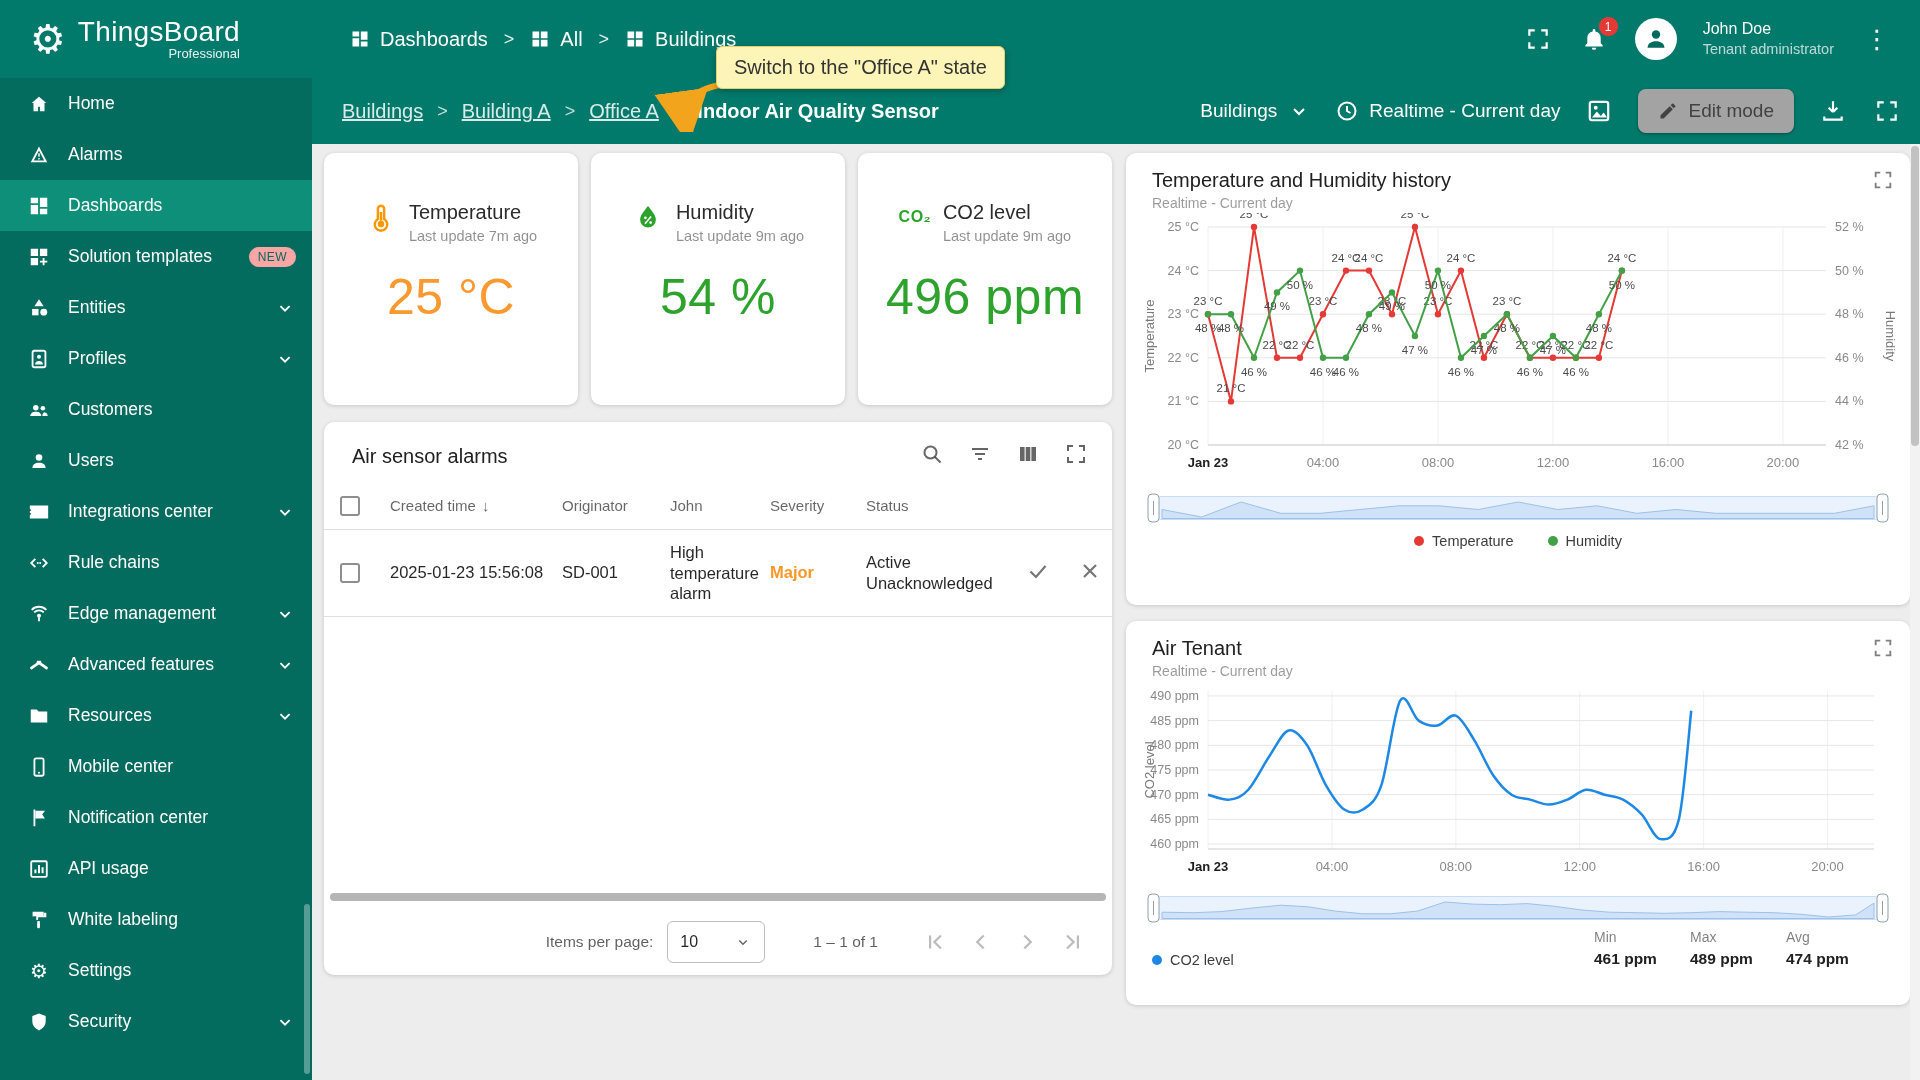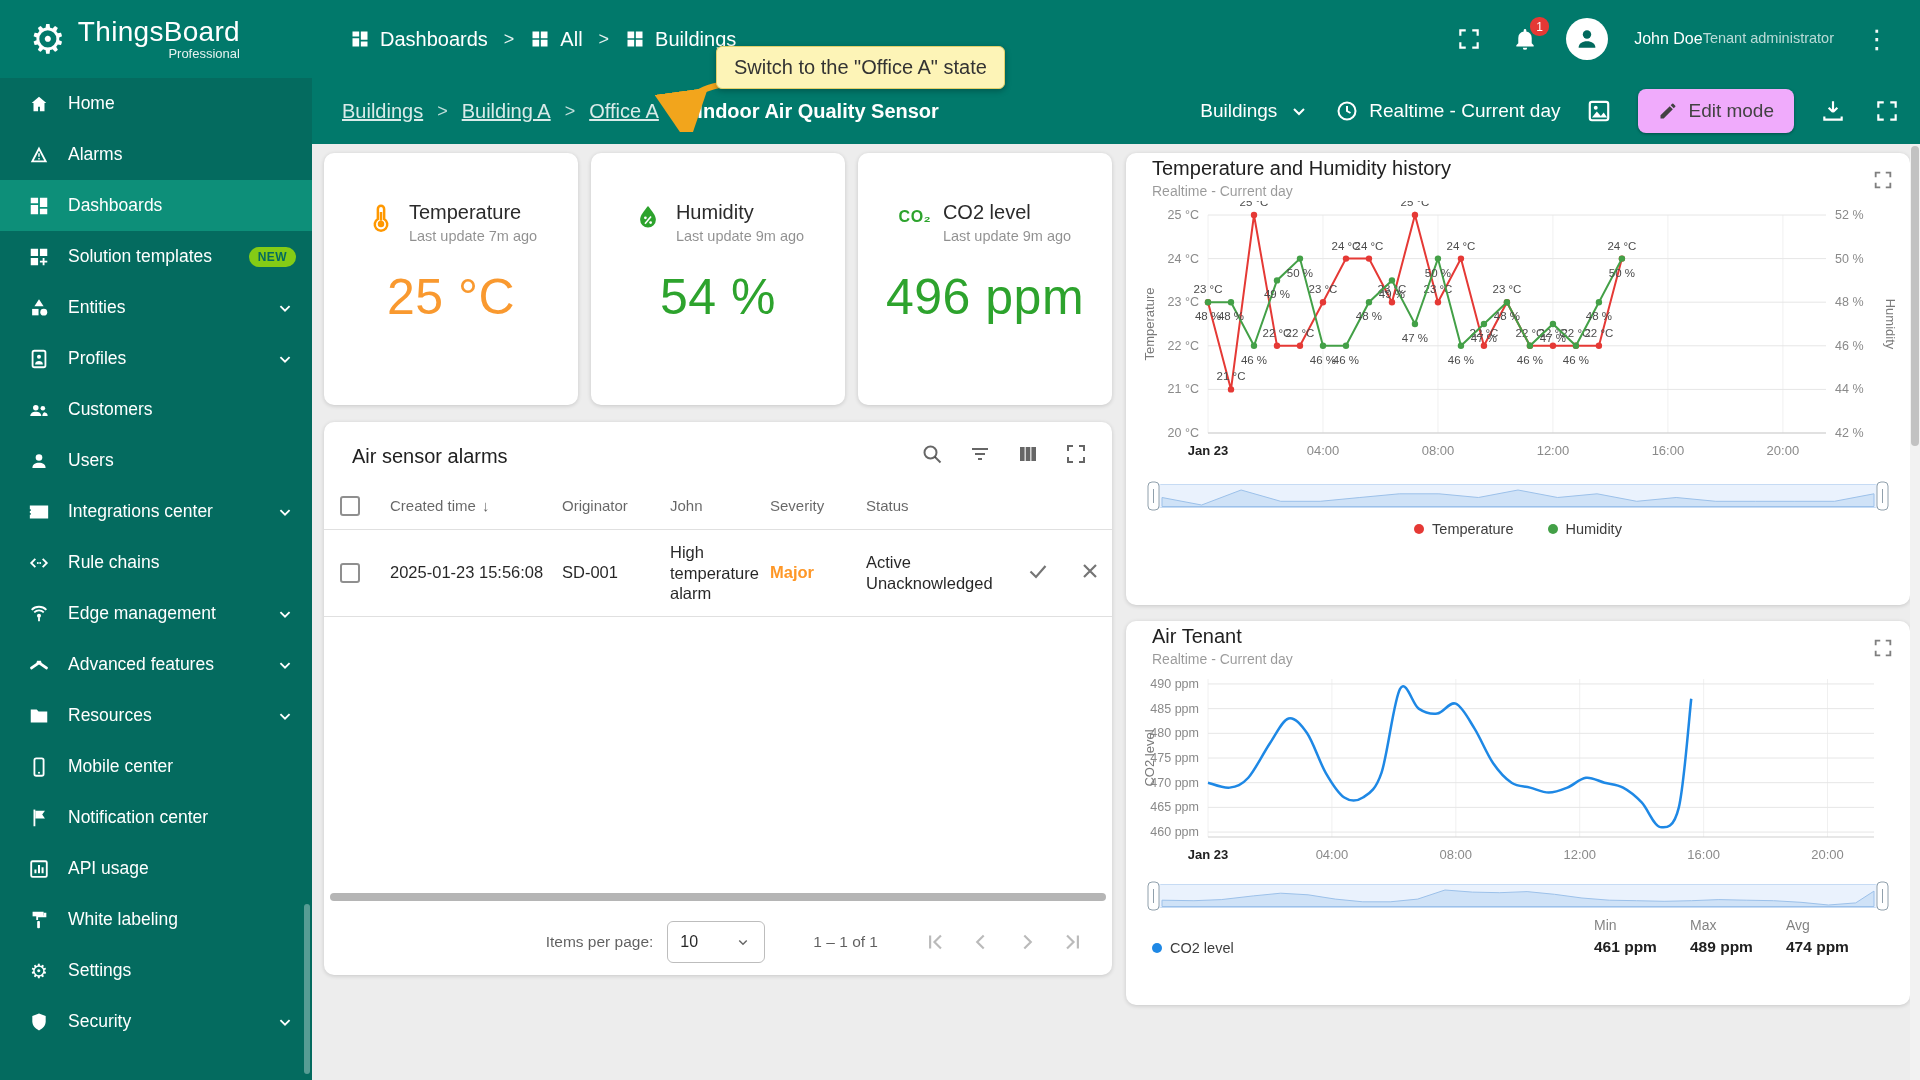--- a/index.html
+++ b/index.html
@@ -20,50 +20,50 @@
   .crumb svg{width:20px;height:20px;fill:#fff}
   .sep{font-size:18px;opacity:.9}
   .topbar-right{margin-left:auto;display:flex;align-items:center;gap:26px;padding-right:26px}
   .icon-btn{width:30px;height:30px;display:flex;align-items:center;justify-content:center;cursor:pointer}
   .icon-btn svg{width:26px;height:26px}
   .bell-wrap{position:relative}
   .nbadge{position:absolute;top:-7px;right:-9px;background:#e53935;color:#fff;border-radius:9px;
           min-width:19px;height:19px;font-size:12px;display:flex;align-items:center;justify-content:center;padding:0 4px}
   .avatar{width:42px;height:42px;border-radius:50%;background:#fff;display:flex;align-items:center;justify-content:center;cursor:pointer}
   .avatar svg{width:28px;height:28px;fill:#01695d}
-  .user-info{display:flex;flex-direction:row;line-height:1.3}
+  .user-info{display:flex;flex-direction:column;line-height:1.3}
   .user-name{font-size:16px}
   .user-role{font-size:14.5px;opacity:.72}
   .vdots{font-size:26px;opacity:.95;cursor:pointer;padding:0 4px}
 
   
   .subbar{position:absolute;top:78px;left:312px;right:0;height:66px;background:#01796b;
           display:flex;align-items:center;color:#fff;z-index:5}
   .db-crumbs{display:flex;align-items:center;gap:14px;font-size:20px;margin-left:30px;color:#ffffffd9;white-space:nowrap}
   .db-crumbs .link{text-decoration:underline;cursor:pointer}
   .db-crumbs .current{font-weight:700;color:#fff}
   .subbar-right{margin-left:auto;display:flex;align-items:center;gap:24px;padding-right:18px;font-size:19px}
   .hctrl{display:flex;align-items:center;gap:10px;cursor:pointer}
   .hctrl svg{width:24px;height:24px}
-  .edit-btn{background:#f0abfc;color:#424242;border:none;border-radius:8px;height:44px;display:flex;align-items:center;
+  .edit-btn{background:#a3a3a3;color:#424242;border:none;border-radius:8px;height:44px;display:flex;align-items:center;
             gap:10px;padding:0 20px;font-size:19px;font-weight:500;cursor:pointer;box-shadow:0 1px 3px rgba(0,0,0,.35);
             font-family:inherit}
   .edit-btn svg{width:20px;height:20px;fill:#424242}
 
   
   .sidebar{position:absolute;top:78px;left:0;width:312px;bottom:0;background:#046b5f;color:#fff;z-index:5;overflow:hidden}
   .nav-item{height:51px;display:flex;align-items:center;gap:17px;padding:0 16px 0 27px;font-size:17.5px;cursor:pointer;white-space:nowrap}
   .nav-item.active{background:#0d8f79}
   .nicon{width:24px;height:24px;display:flex;align-items:center;justify-content:center;flex:none}
   .nicon svg{width:22px;height:22px;fill:#fff}
   .nicon .glyph{font-size:20px;color:#fff;line-height:22px}
   .nlabel{flex:1}
   .chev{width:22px;height:22px;flex:none}
   .chev svg{width:22px;height:22px}
-  .new-badge{background:#84cc16;color:#046b5f;font-size:12px;font-weight:700;padding:3px 9px;border-radius:11px;letter-spacing:.4px}
+  .new-badge{background:#fca5a5;color:#046b5f;font-size:12px;font-weight:400;padding:3px 9px;border-radius:11px;letter-spacing:.4px}
   .side-scroll{position:absolute;right:2px;bottom:6px;width:6px;height:170px;background:#ffffff55;border-radius:3px}
 
   
   .content{position:absolute;top:144px;left:312px;right:0;bottom:0;background:#ededed;
            padding:9px 12px;display:flex;gap:14px;overflow:hidden}
   .card{background:#fff;border-radius:10px;box-shadow:0 1px 4px rgba(0,0,0,.16)}
   .left-col{width:788px;display:flex;flex-direction:column;flex:none}
   .right-col{width:784px;display:flex;flex-direction:column;gap:16px;flex:none}
 
   
@@ -104,21 +104,21 @@
   .ipp-select svg{width:18px;height:18px}
   .range{margin-left:48px;color:#000000a0}
   .pager{display:flex;gap:20px;margin-left:44px}
   .pgbtn{width:26px;height:26px;cursor:default}
   .pgbtn svg{width:26px;height:26px}
 
   
   .chart-card{position:relative}
   .ch-fs{position:absolute;top:16px;right:16px;cursor:pointer}
   .ch-fs svg{width:22px;height:22px}
-  .ch-title{font-size:20px;font-weight:500;padding:4px 26px 0}
+  .ch-title{font-size:20px;font-weight:500;padding:16px 26px 0}
   .ch-sub{font-size:14px;color:#00000066;padding:3px 26px 0}
   .plot{display:block;margin:2px auto 0}
   .brush{display:block;margin:6px auto 0}
   .legend{display:flex;justify-content:center;gap:34px;margin-top:8px;font-size:14.5px;color:#3d3d3d}
   .legend-item{display:flex;align-items:center;cursor:pointer}
   .dot{width:10px;height:10px;border-radius:50%;display:inline-block;margin-right:8px}
   .aq-footer{display:flex;justify-content:space-between;align-items:flex-end;padding:4px 28px 14px 26px}
   .stats{display:grid;grid-template-columns:repeat(3,96px);row-gap:5px;font-size:14px;color:#00000080}
   .stats .val{font-size:15.5px;font-weight:700;color:#212121}
 

